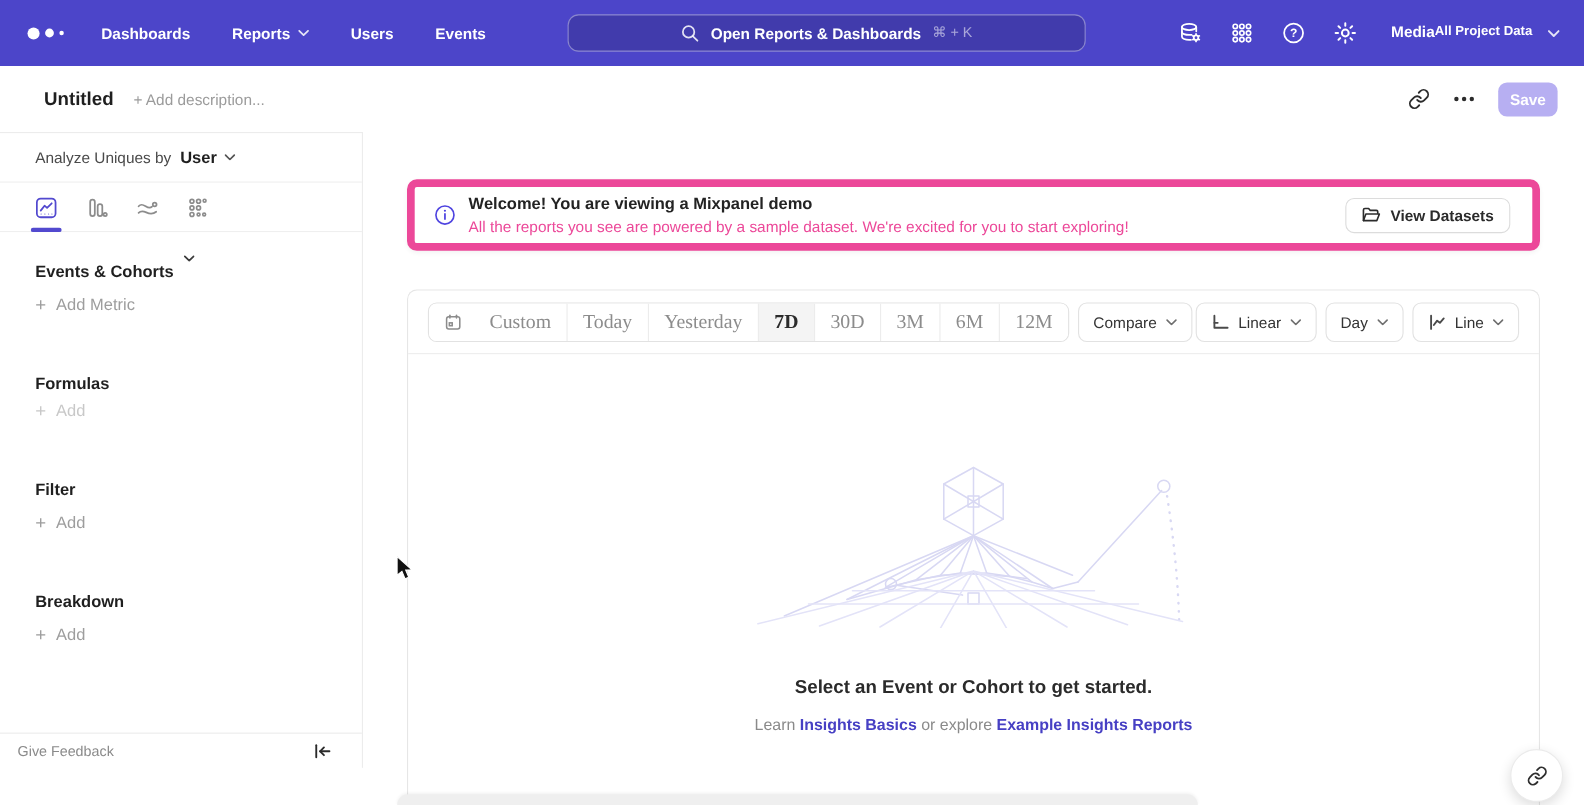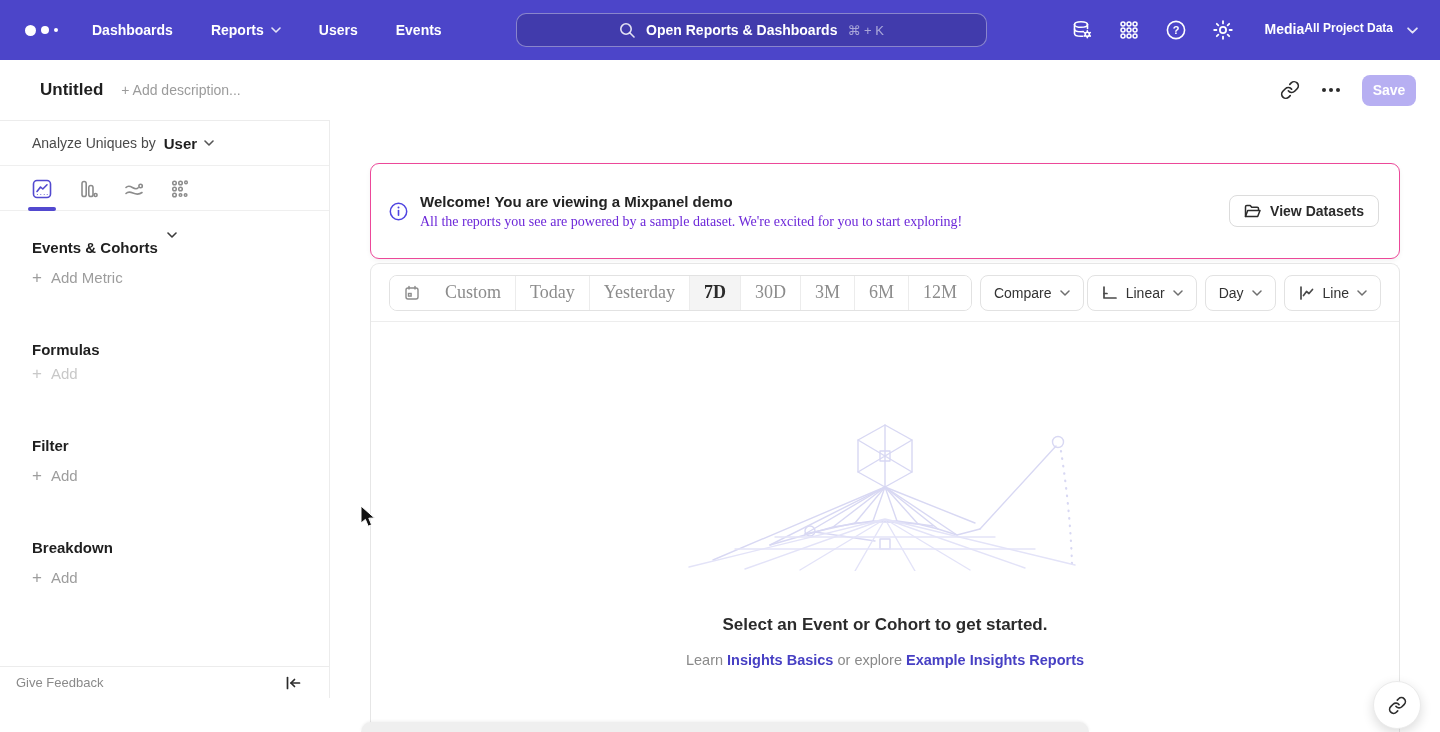--- a/index.html
+++ b/index.html
@@ -108,29 +108,29 @@
   .sidebar-footer {
     position: absolute; bottom: 0; left: 0; right: 0; height: 32px;
     border-top: 1px solid #ececec; display: flex; align-items: center; justify-content: space-between;
     padding: 0 28px 0 16px;
   }
   .feedback-link { font-size: 13px; color: #8a8a8a; background: none; border: none; font-family: inherit; cursor: pointer; }
   .collapse-btn { background: none; border: none; color: #2b2b2b; cursor: pointer; display: flex; align-items: center; }
 
   
   .banner {
-    position: absolute; left: 370px; top: 163px; width: 1030px; height: 96px;
-    background: #fff; border: 1px solid #ec4899; border-radius: 9px;
+    position: absolute; left: 370px; top: 163px; width: 1030px; height: 65px;
+    background: #fff; border: 7px solid #ec4899; border-radius: 9px;
     box-shadow: 0 2px 5px rgba(0,0,0,0.05);
     display: flex; align-items: center; padding: 0 20px 0 18px;
   }
   .banner .info-icon { color: #4f44e0; flex: 0 0 auto; }
   .banner-texts { margin-left: 12px; }
   .banner-title { font-size: 15px; font-weight: 700; color: #232323; }
-  .banner-sub { font-size: 14px; color: #6d28d9; margin-top: 4px; font-family: Liberation Serif, serif; }
+  .banner-sub { font-size: 14px; color: #ec4899; margin-top: 4px; }
   .view-datasets-btn {
     margin-left: auto; height: 32px; padding: 0 14px;
     background: #fff; border: 1px solid #dcdcdc; border-radius: 8px;
     display: flex; align-items: center; gap: 9px; cursor: pointer;
     font-family: inherit; font-size: 14px; font-weight: 600; color: #2b2b2b;
   }
 
   .chart-card {
     position: absolute; left: 370px; top: 263px; width: 1030px; bottom: 0;
     background: #fff; border: 1px solid #e6e6e6; border-bottom: none;

